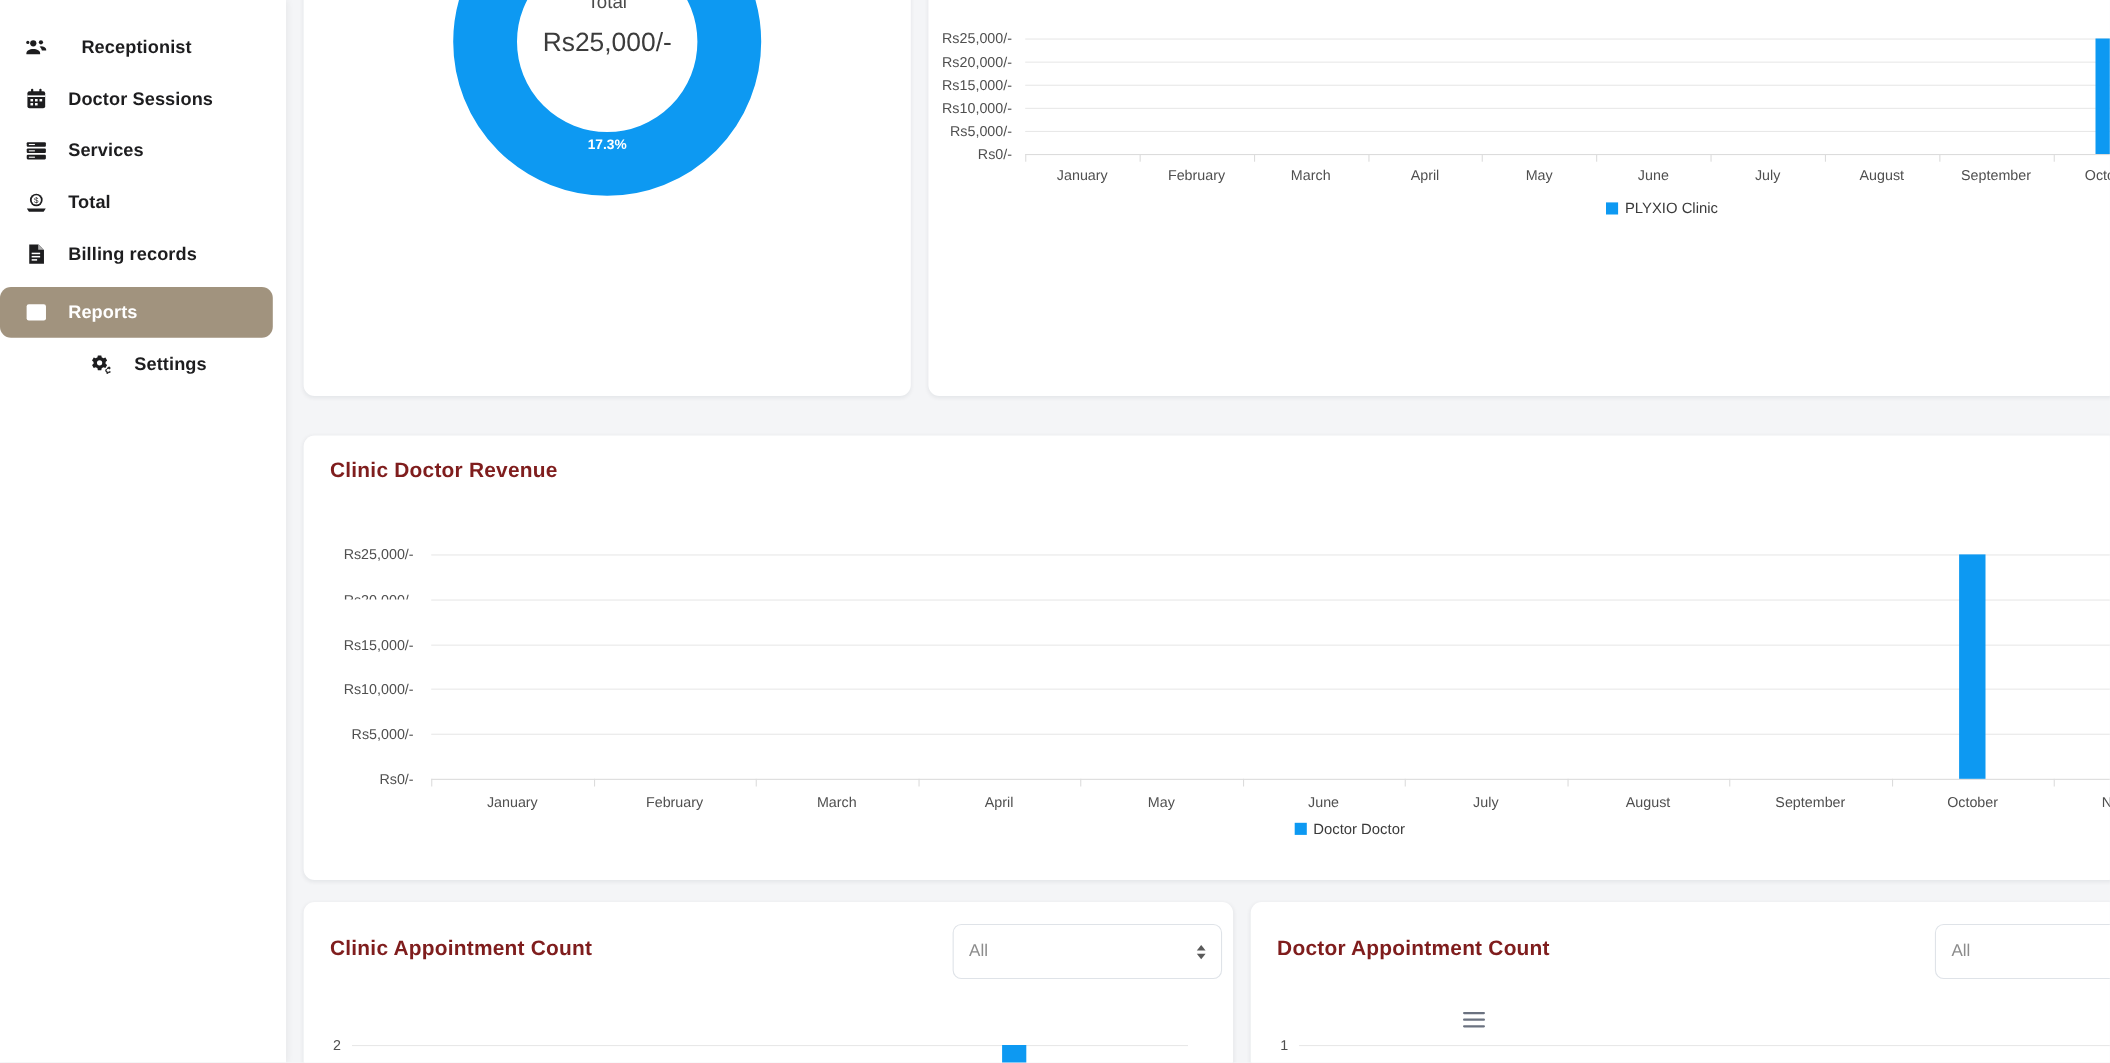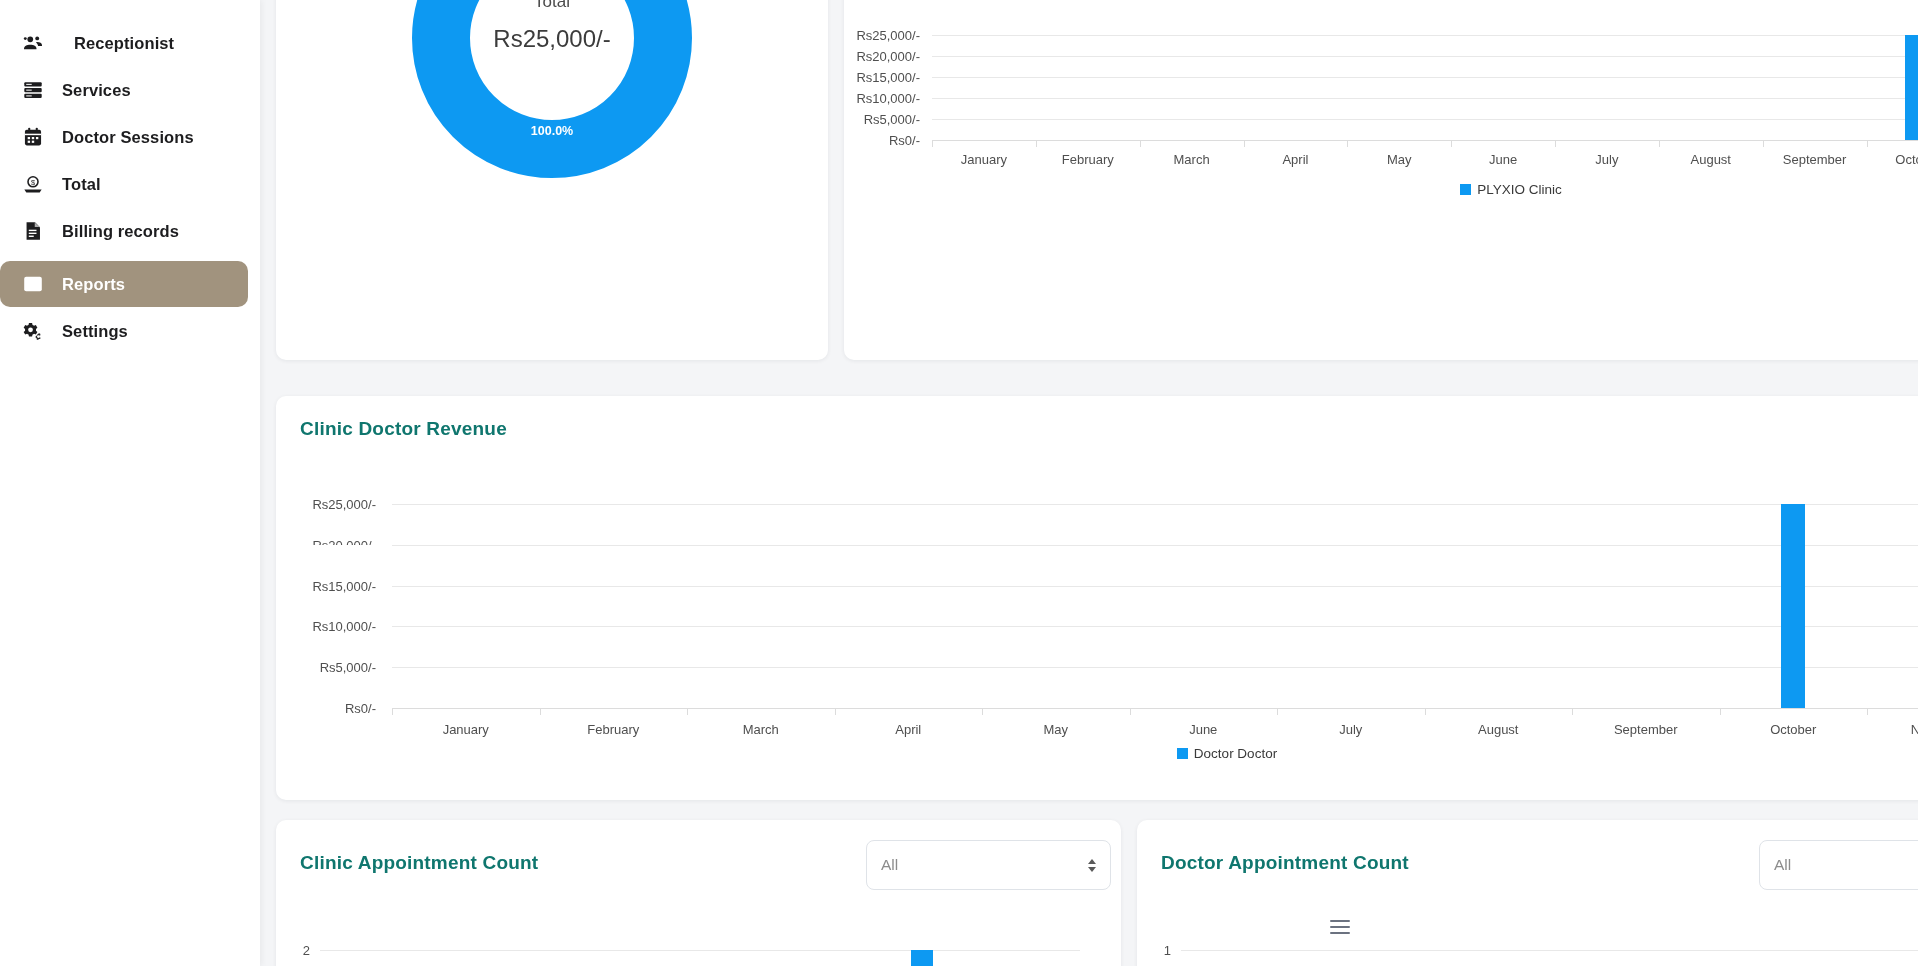--- a/index.html
+++ b/index.html
@@ -31,21 +31,21 @@
   .nav-label{font-size:16.5px;font-weight:700;letter-spacing:.1px;line-height:1;}
 
   
   .content{position:absolute;left:260px;top:0;right:0;bottom:0;}
 
   .card{
     position:absolute;background:#ffffff;border-radius:10px;
     box-shadow:0 1px 4px rgba(16,24,40,.07);
   }
   .card-title{
-    position:absolute;font-size:19px;font-weight:700;color:#0f766e;letter-spacing:.2px;
+    position:absolute;font-size:19px;font-weight:700;color:#7f1d1d;letter-spacing:.2px;
   }
 
   
   #donut-card{left:16px;top:-140px;width:552px;height:500px;}
   .donut-wrap{position:absolute;left:0;top:0;width:552px;height:440px;}
   .donut-center-label{
     position:absolute;left:0;right:0;text-align:center;
     font-size:17px;color:#4b4b4b;
   }
   .donut-center-value{
@@ -117,53 +117,53 @@
           <span class="ic">
             <svg width="22" height="22" viewBox="0 0 24 24" fill="currentColor">
               <circle cx="9" cy="8" r="3.1"></circle>
               <circle cx="16.6" cy="7" r="2.1"></circle>
               <circle cx="3.6" cy="7.2" r="1.6"></circle>
               <path d="M2.2 18c0-2.6 3-4.2 6.8-4.2s6.8 1.6 6.8 4.2v.8H2.2z"></path>
               <path d="M16.6 11c2.9 0 5.2 1.3 5.2 3.3v.9h-4.3c-.2-1.6-1-2.9-2.2-3.8.4-.2.8-.4 1.3-.4z"></path>
             </svg>
           </span>
           <span class="nav-label">Receptionist</span>
-        </div>
-        <div class="nav-item" style="margin-top: 1px; height: 46px; margin-bottom: 1px;">
-          <span class="ic">
-            <svg width="22" height="22" viewBox="0 0 24 24" fill="currentColor">
-              <rect x="2.5" y="3.5" width="19" height="4.6" rx="1.1"></rect>
-              <rect x="2.5" y="9.8" width="19" height="4.6" rx="1.1"></rect>
-              <rect x="2.5" y="16.1" width="19" height="4.6" rx="1.1"></rect>
-              <rect x="4.6" y="5.3" width="6" height="1.1" fill="#fff"></rect>
-              <rect x="4.6" y="11.6" width="6" height="1.1" fill="#fff"></rect>
-              <rect x="4.6" y="17.9" width="6" height="1.1" fill="#fff"></rect>
-            </svg>
-          </span>
-          <span class="nav-label">Services</span>
         </div>
         <div class="nav-item" style="margin-top: 1px; height: 46px; margin-bottom: 1px;">
           <span class="ic">
             <svg width="22" height="22" viewBox="0 0 24 24" fill="currentColor">
               <rect x="3.2" y="4.2" width="17.6" height="17" rx="2"></rect>
               <rect x="3.2" y="8.4" width="17.6" height="1.6" fill="#fff"></rect>
               <rect x="6.8" y="1.8" width="2.2" height="4" rx="1"></rect>
               <rect x="15" y="1.8" width="2.2" height="4" rx="1"></rect>
               <rect x="6.2" y="12" width="2.6" height="2.4" fill="#fff"></rect>
               <rect x="10.7" y="12" width="2.6" height="2.4" fill="#fff"></rect>
               <rect x="15.2" y="12" width="2.6" height="2.4" fill="#fff"></rect>
               <rect x="6.2" y="16" width="2.6" height="2.4" fill="#fff"></rect>
               <rect x="10.7" y="16" width="2.6" height="2.4" fill="#fff"></rect>
             </svg>
           </span>
           <span class="nav-label">Doctor Sessions</span>
         </div>
         <div class="nav-item" style="margin-top: 1px; height: 46px; margin-bottom: 1px;">
           <span class="ic">
             <svg width="22" height="22" viewBox="0 0 24 24" fill="currentColor">
+              <rect x="2.5" y="3.5" width="19" height="4.6" rx="1.1"></rect>
+              <rect x="2.5" y="9.8" width="19" height="4.6" rx="1.1"></rect>
+              <rect x="2.5" y="16.1" width="19" height="4.6" rx="1.1"></rect>
+              <rect x="4.6" y="5.3" width="6" height="1.1" fill="#fff"></rect>
+              <rect x="4.6" y="11.6" width="6" height="1.1" fill="#fff"></rect>
+              <rect x="4.6" y="17.9" width="6" height="1.1" fill="#fff"></rect>
+            </svg>
+          </span>
+          <span class="nav-label">Services</span>
+        </div>
+        <div class="nav-item" style="margin-top: 1px; height: 46px; margin-bottom: 1px;">
+          <span class="ic">
+            <svg width="22" height="22" viewBox="0 0 24 24" fill="currentColor">
               <circle cx="12" cy="9.6" r="6.3"></circle>
               <circle cx="12" cy="9.6" r="4.6" fill="#fff"></circle>
               <text x="12" y="13" font-size="8" text-anchor="middle" fill="currentColor" font-family="sans-serif">$</text>
               <path d="M2.6 18.1h18.8l-2.1 3.1H4.7z"></path>
             </svg>
           </span>
           <span class="nav-label">Total</span>
         </div>
         <div class="nav-item" style="margin-top: 1px; height: 46px; margin-bottom: 1px;">
           <span class="ic">
@@ -180,21 +180,21 @@
         <div class="nav-item active" style="margin-top: 7px; height: 46px; margin-bottom: 1px;">
           <span class="ic">
             <svg width="22" height="22" viewBox="0 0 24 24" fill="none" stroke="currentColor" stroke-width="2.1" stroke-linecap="round" stroke-linejoin="round">
               <rect x="2.4" y="4" width="19.2" height="16" rx="2.2" fill="currentColor" stroke="none"></rect>
               <polyline points="6,15.4 10,10.6 13.4,13.4 18.2,7.6" stroke="#ffffff"></polyline>
               <circle cx="18.2" cy="7.6" r="1.3" fill="#ffffff" stroke="none"></circle>
             </svg>
           </span>
           <span class="nav-label">Reports</span>
         </div>
-        <div class="nav-item" style="margin-top: 1px; height: 46px; margin-bottom: 1px;">
+        <div class="nav-item" style="margin-top: 1px; height: 46px; margin-bottom: 1px; justify-content: center;">
           <span class="ic">
             <svg width="22" height="22" viewBox="0 0 24 24" fill="currentColor">
               <path d="M9.6 2.2l.5 2.1c.6.2 1.1.5 1.6.8l2-.8 1.7 2.9-1.6 1.4c.1.3.1.6.1.9s0 .6-.1.9l1.6 1.4-1.7 2.9-2-.8c-.5.4-1 .6-1.6.8l-.5 2.1H6.2l-.5-2.1c-.6-.2-1.1-.5-1.6-.8l-2 .8L.4 11.8 2 10.4c-.1-.3-.1-.6-.1-.9s0-.6.1-.9L.4 7.2l1.7-2.9 2 .8c.5-.3 1-.6 1.6-.8l.5-2.1z" transform="translate(1.4,1.2)"></path>
               <circle cx="9.3" cy="10.7" r="2.6" fill="#fff"></circle>
               <path d="M18.6 14.4l1.3.5.2 1.6-1.2.8.1 1.4 1.3.6-.5 1.5-1.4-.2-.9 1.1-1.5-.5v-1.4l-1.2-.8.2-1.6 1.3-.5.6-1.3z" opacity=".95"></path>
               <circle cx="17.9" cy="18" r="1.5" fill="#fff"></circle>
             </svg>
           </span>
           <span class="nav-label">Settings</span>
         </div>
@@ -204,21 +204,21 @@
   <main class="content">
 
     <section class="card" id="donut-card">
       <div class="donut-wrap">
         <svg width="552" height="440" viewBox="0 0 552 440">
           <circle cx="276" cy="178" r="111" fill="none" stroke="#0d99f2" stroke-width="58"></circle>
           <line x1="276" y1="64" x2="276" y2="96" stroke="#ffffff" stroke-width="3"></line>
         </svg>
         <div class="donut-center-label" style="top:132px">Total</div>
         <div class="donut-center-value" style="top:165px">Rs25,000/-</div>
-        <div class="donut-pct" style="top:264px">100.0%</div>
+        <div class="donut-pct" style="top:264px">17.3%</div>
       </div>
     </section>
 
     <section class="card" id="clinic-rev-card">
       <div class="plot" id="plot-clinic-rev" style="left:88px;top:175px;width:1246px;height:105px;">
           <div class="axisline" style="top: 105px;"></div>
           <div class="ytick" style="top: 105px; right: 1258px; width: 140px;">Rs0/-</div>
           <div class="gridline" style="top: 84px;"></div>
           <div class="ytick" style="top: 84px; right: 1258px; width: 140px;">Rs5,000/-</div>
           <div class="gridline" style="top: 63px;"></div>

